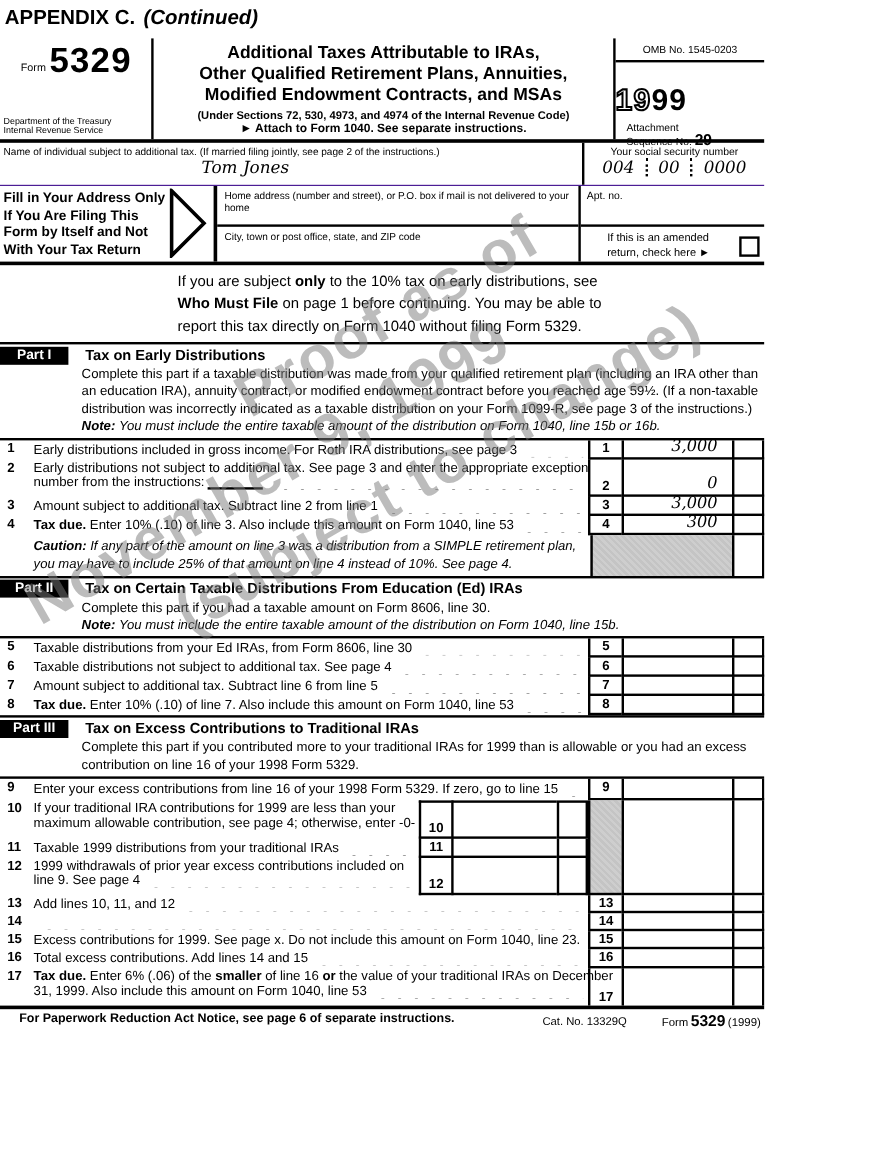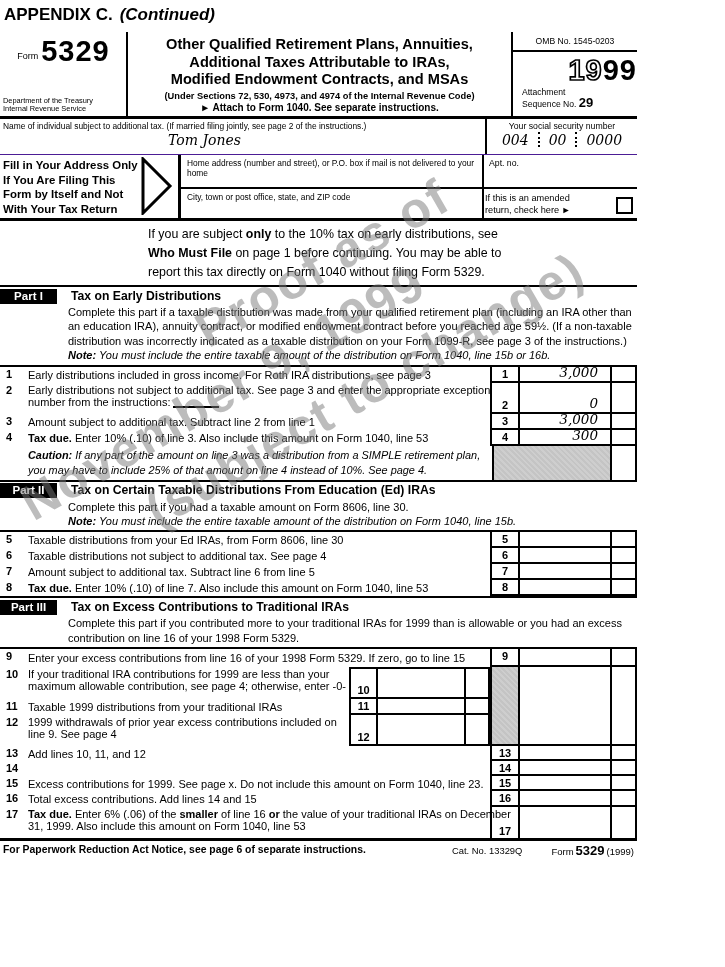--- a/index.html
+++ b/index.html
@@ -14,42 +14,42 @@
   .formline{display:flex;align-items:flex-end;justify-content:center;margin-top:4px;}
   .form-word{font-size:9px;margin-right:3px;padding-bottom:4px;}
   .form-num{font-size:29px;font-weight:bold;line-height:27px;letter-spacing:1px;}
   .dept{margin-top:auto;font-size:7.4px;line-height:8.6px;padding-bottom:2px;}
   .hdr-center{flex:1;text-align:center;padding-top:4px;}
   .t1{font-size:14.6px;font-weight:bold;line-height:17.5px;}
   .subt{font-size:9.3px;font-weight:bold;margin-top:2px;}
   .attach{font-size:10px;font-weight:bold;margin-top:1px;}
   .hdr-right{width:126px;border-left:2px solid #000;display:flex;flex-direction:column;box-sizing:border-box;}
   .omb{font-size:8.6px;text-align:center;padding:4px 0 4px;border-bottom:2px solid #000;}
-  .year{font-size:29px;font-weight:bold;text-align:right;line-height:30px;margin-top:3px;letter-spacing:1px;}
+  .year{font-size:25px;font-weight:bold;text-align:left;line-height:30px;margin-top:17px;letter-spacing:1px;}
   .year .outline{color:#fff;-webkit-text-stroke:1.7px #000;}
   .attachment{font-size:8.6px;padding-left:9px;line-height:10.5px;margin-top:2px;text-align:left;}
   .seqnum{font-size:13px;font-weight:bold;}
   
   .name-row{display:flex;height:35px;border-bottom:1px solid #4c1d95;}
   .name-cell{flex:1;font-size:8.4px;padding:2px 0 0 3px;}
   .name-value{font-size:14px;padding-left:165px;margin-top:1px;}
   .handwrite{font-family:"DejaVu Serif",serif;font-style:italic;}
   .ssn-cell{width:152px;border-left:2px solid #000;font-size:8.7px;text-align:center;padding-top:2px;box-sizing:border-box;}
   .ssn-digits{display:flex;justify-content:center;align-items:flex-start;font-size:14px;margin-top:1px;}
   .ssn-sep{border-left:2px dotted #000;height:15px;margin:0 9px;}
   
   .addr-row{display:flex;height:63px;border-bottom:3px solid #000;}
   .addr-left{width:178px;position:relative;padding:3px 0 0 3px;font-size:11.4px;font-weight:bold;line-height:14.6px;box-sizing:border-box;}
   .addr-arrow{position:absolute;right:5px;top:2px;}
   .addr-center{flex:1;border-left:3px solid #000;display:flex;flex-direction:column;}
   .addr-sub-top{height:34px;border-bottom:2px solid #000;font-size:8.4px;padding:3px 0 0 6px;box-sizing:border-box;}
   .addr-sub-bot{flex:1;font-size:8.4px;padding:3px 0 0 6px;}
   .addr-right{width:155px;border-left:2px solid #000;display:flex;flex-direction:column;box-sizing:border-box;}
   .apt{height:34px;border-bottom:2px solid #000;font-size:8.7px;padding:3px 0 0 5px;box-sizing:border-box;}
-  .amended{flex:1;font-size:9.2px;padding:4px 2px 0 1px;line-height:11.5px;position:relative;}
+  .amended{flex:1;font-size:9.2px;padding:4px 2px 0 22px;line-height:11.5px;position:relative;}
   .amend-box{position:absolute;right:4px;bottom:4px;width:13px;height:13px;border:2px solid #000;}
   
   .notice{height:60px;padding-top:4px;}
   .notice-inner{width:445px;margin-left:148px;font-size:12.4px;line-height:19px;}
   .b{font-weight:bold;}
   
   .partbar{display:flex;align-items:center;border-top:2px solid #000;height:17px;}
   .plabel{background:#000;color:#fff;font-weight:bold;font-size:11.5px;width:57px;text-align:center;height:15px;line-height:15px;margin-top:1px;}
   .ptitle{font-weight:bold;font-size:12.2px;margin-left:14px;}
   .pintro{font-size:11px;line-height:14.4px;padding:1px 4px 2px 68px;}
@@ -80,21 +80,21 @@
   
   .gleft{flex:1;display:flex;flex-direction:column;min-width:0;}
   .irow{display:flex;}
   .icell{border-left:2px solid #000;border-bottom:2px solid #000;box-sizing:border-box;}
   .itop{border-top:2px solid #000;}
   .i-num{width:27px;text-align:center;font-weight:bold;font-size:11px;display:flex;align-items:flex-end;justify-content:center;padding-bottom:1px;}
   .i-amt{width:88px;}
   .i-cents{width:26px;border-right:2px solid #000;}
   
   .footer{border-top:3px solid #000;position:relative;height:20px;font-size:10.4px;}
-  .f-left{position:absolute;left:3px;top:3px;font-weight:bold;}
+  .f-left{position:absolute;left:16px;top:3px;font-weight:bold;}
   .f-cat{position:absolute;left:452px;top:4px;font-size:9.4px;}
   .f-right{position:absolute;right:3px;top:2px;font-size:9.5px;}
   .f-num{font-size:13px;font-weight:bold;margin:0 2px;}
   
   .wm{position:absolute;transform:rotate(-30deg);transform-origin:0 50%;
       font-size:50px;font-weight:bold;letter-spacing:2px;white-space:nowrap;
       color:rgba(122,122,122,0.5);pointer-events:none;z-index:9;}
 </style>
 </head>
 <body>
@@ -110,22 +110,22 @@
       <div class="formline">
         <span class="form-word">Form</span>
         <span class="form-num">5329</span>
       </div>
       <div class="dept">
         <div>Department of the Treasury</div>
         <div>Internal Revenue Service</div>
       </div>
     </div>
     <div class="hdr-center">
+      <div class="t1">Additional Taxes Attributable to IRAs,</div>
       <div class="t1">Other Qualified Retirement Plans, Annuities,</div>
-      <div class="t1">Additional Taxes Attributable to IRAs,</div>
       <div class="t1">Modified Endowment Contracts, and MSAs</div>
       <div class="subt">(Under Sections 72, 530, 4973, and 4974 of the Internal Revenue Code)</div>
       <div class="attach">► Attach to Form 1040. See separate instructions.</div>
     </div>
     <div class="hdr-right">
       <div class="omb">OMB No. 1545-0203</div>
       <div class="year"><span class="outline">19</span><span>99</span></div>
       <div class="attachment">
         <div>Attachment</div>
         <div><span>Sequence No.</span> <span class="seqnum">29</span></div>

